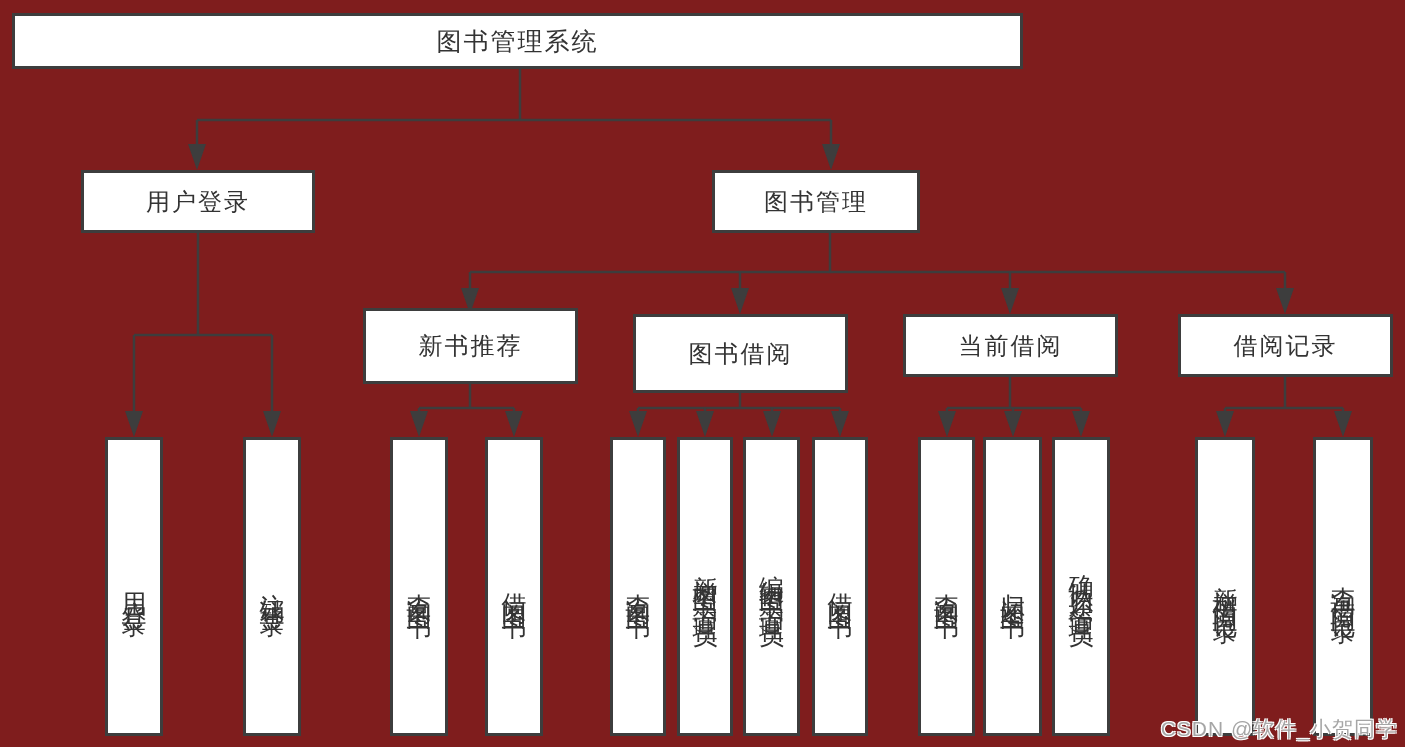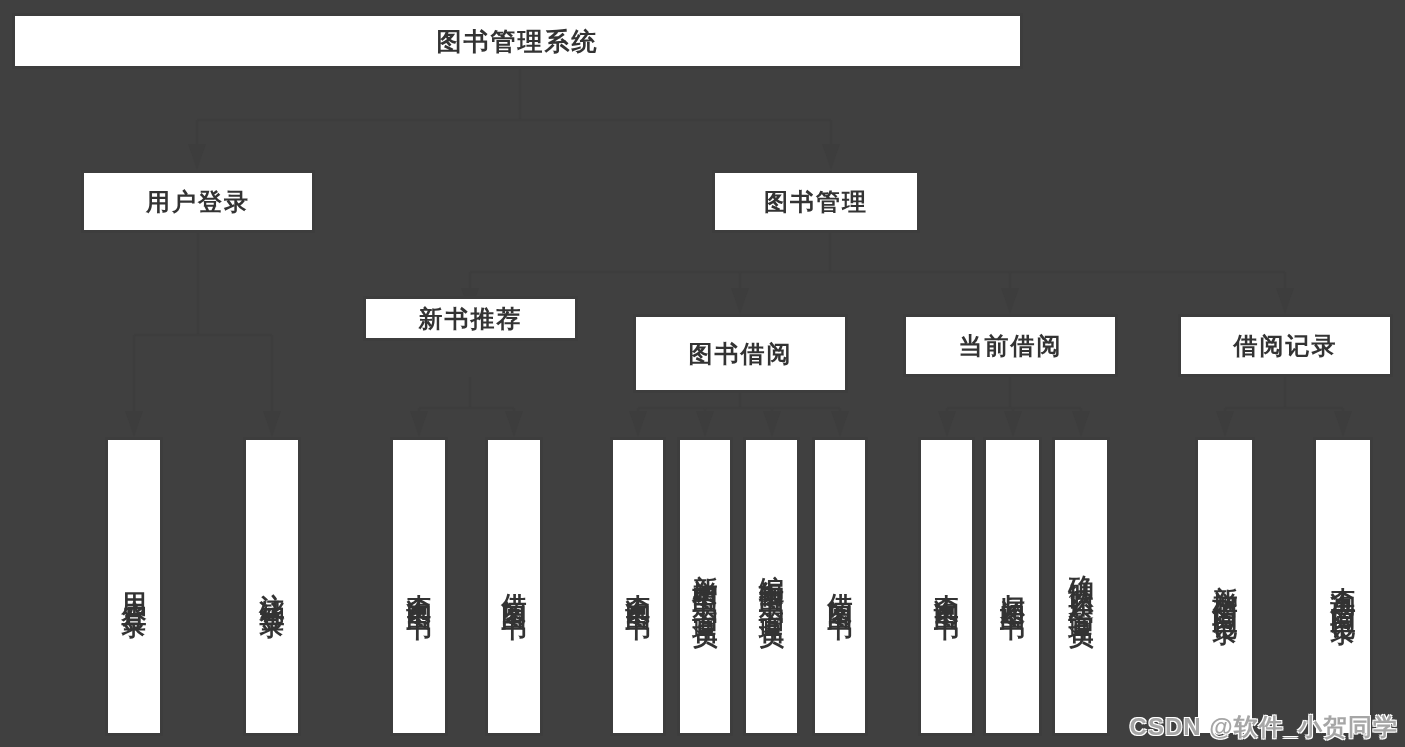--- a/index.html
+++ b/index.html
@@ -1,23 +1,22 @@
 <!DOCTYPE html>
 <html><head>
 <meta charset="utf-8">
 <style>
   html,body{margin:0;padding:0;background:#ffffff;}
   #stage{
     position:relative;
     width:1405px;height:747px;
-    background:#404040;
+    background:#7f1d1d;
     font-family:"Liberation Sans","DejaVu Sans",sans-serif;
     color:#333333;
     overflow:hidden;
-    font-weight:bold;
   }
   #connectors{position:absolute;left:0;top:0;z-index:1;}
   .node{
     position:absolute;
     box-sizing:border-box;
     background:#ffffff;
     border:3px solid #3d3d3d;
     display:flex;
     align-items:center;
     justify-content:center;
@@ -31,21 +30,21 @@
     font-size:25px;
     letter-spacing:7px;
     line-height:1;
     white-space:nowrap;
   }
   #watermark{
     position:absolute;
     right:7px;
     bottom:4px;
     z-index:3;
-    font-size:24px;
+    font-size:21px;
     color:#a6a6a6;
     letter-spacing:1px;
     text-shadow:1px 1px 0 #ffffff,-1px -1px 0 #ffffff,1px -1px 0 #ffffff,-1px 1px 0 #ffffff;
   }
 </style>
 </head>
 <body>
 
 <div id="stage">
 
@@ -119,21 +118,21 @@
     <span>图书管理系统</span>
   </div>
 
   <div class="node h" style="left:81px;top:170px;width:234px;height:63px">
     <span>用户登录</span>
   </div>
   <div class="node h" style="left:712px;top:170px;width:208px;height:63px">
     <span>图书管理</span>
   </div>
 
-  <div class="node h" style="left:363px;top:296px;width:215px;height:45px">
+  <div class="node h" style="left:363px;top:308px;width:215px;height:76px">
     <span>新书推荐</span>
   </div>
   <div class="node h" style="left:633px;top:314px;width:215px;height:79px">
     <span>图书借阅</span>
   </div>
   <div class="node h" style="left:1178px;top:314px;width:215px;height:63px">
     <span>借阅记录</span>
   </div>
   <div class="node h" style="left:903px;top:314px;width:215px;height:63px">
     <span>当前借阅</span>

